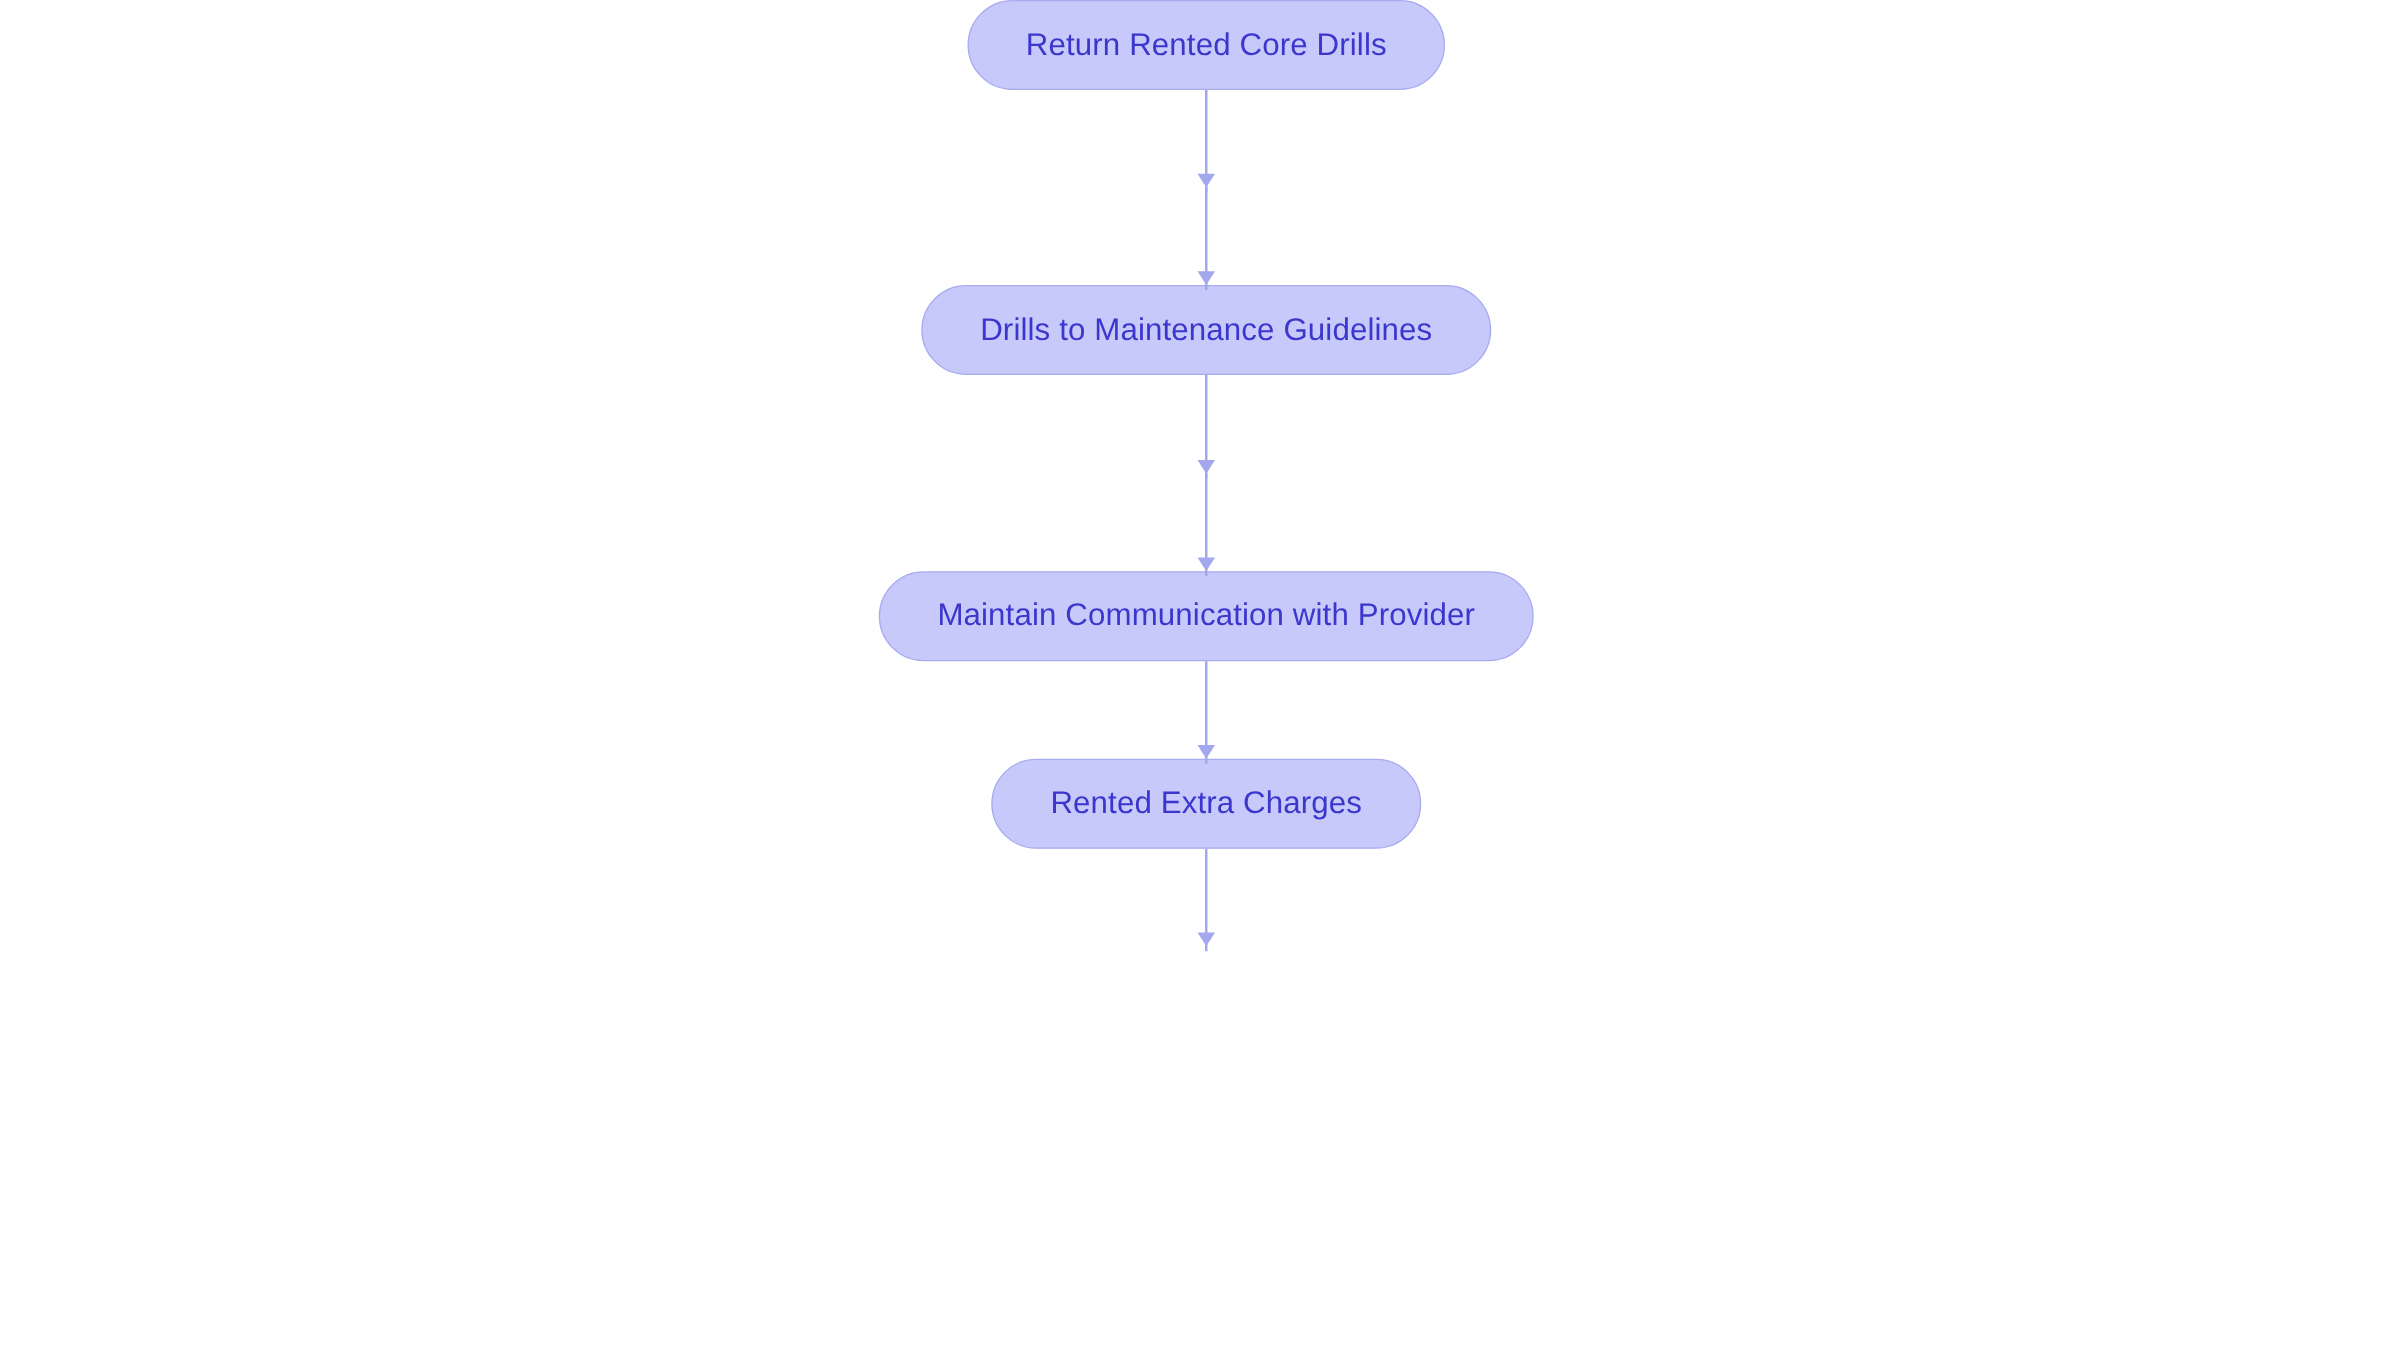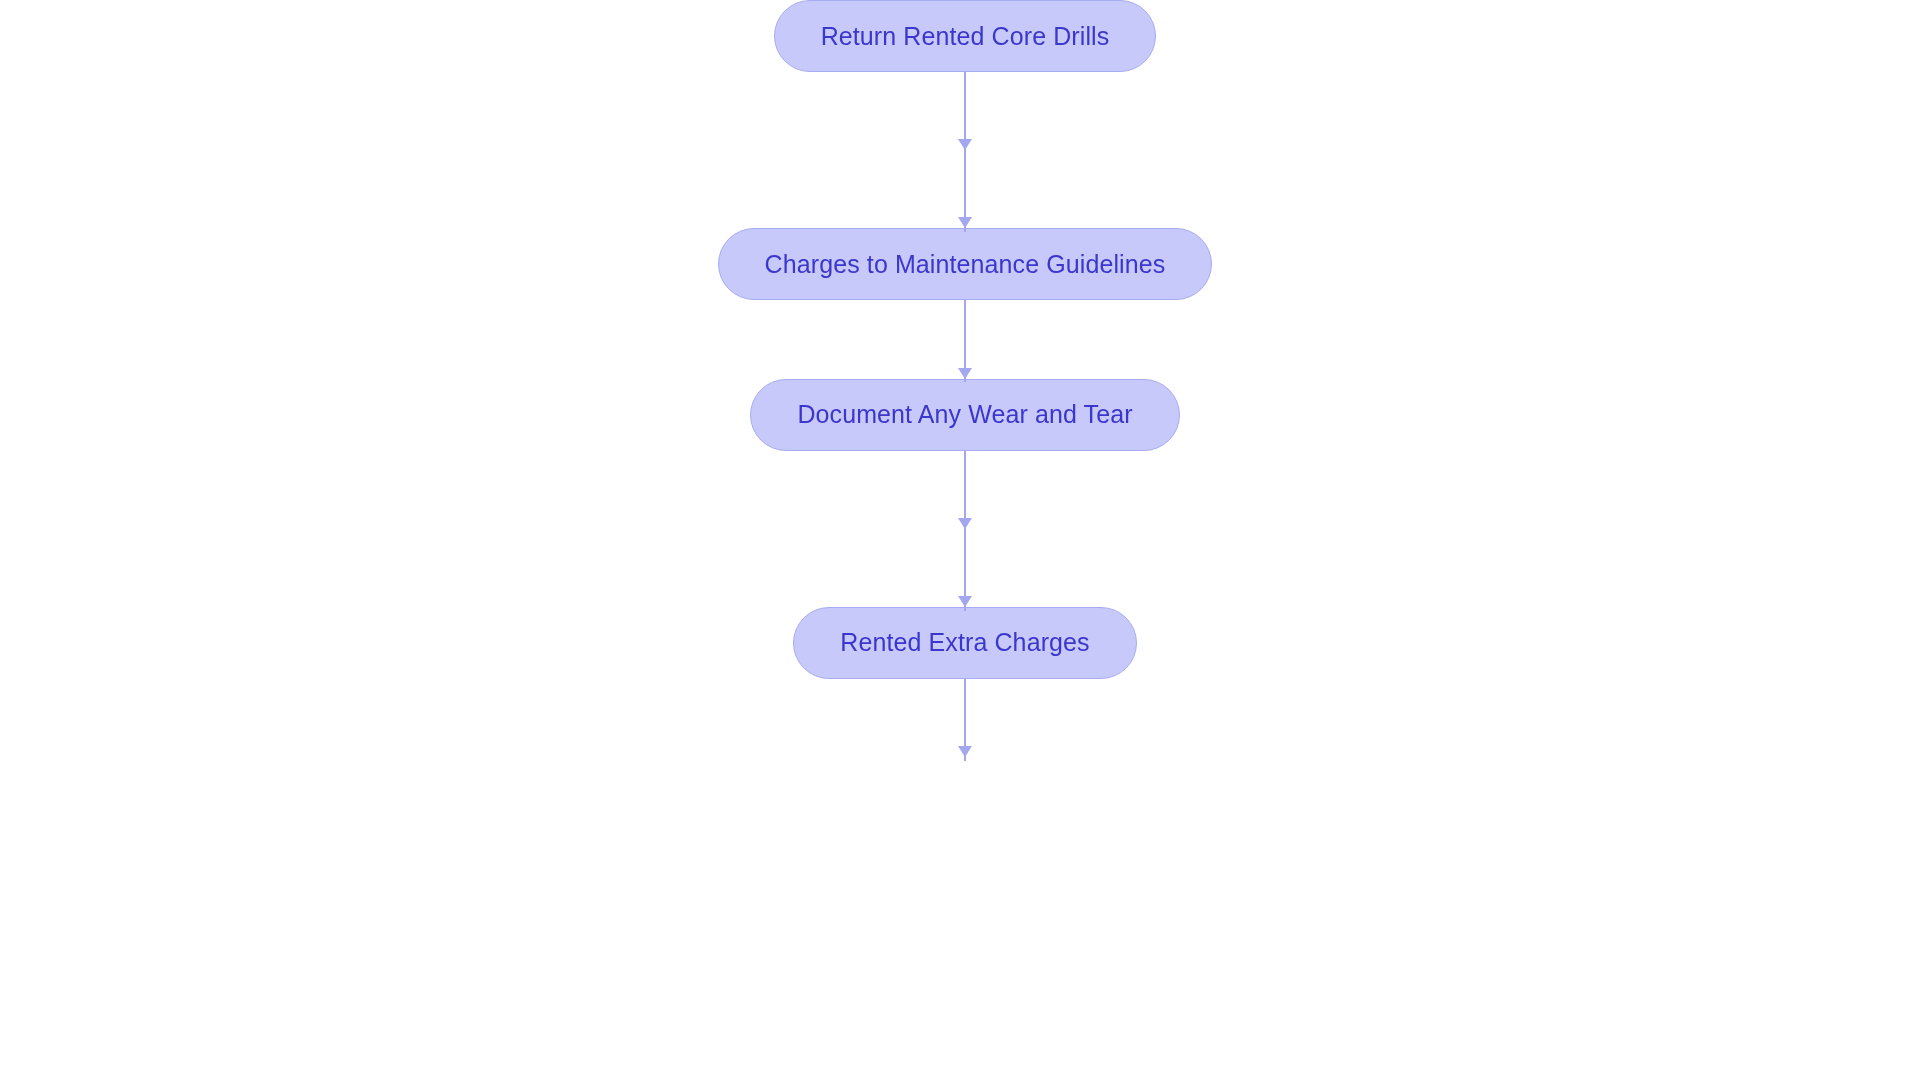--- a/index.html
+++ b/index.html
@@ -94,40 +94,40 @@
   </div>
 
 
   <div class="connector">
     <div class="stem"></div>
     <div class="head"></div>
   </div>
 
   <div class="flow-row">
     <div class="node">
-      <span>Charges to Maintenance Guidelines</span>
+      <span>Drills to Maintenance Guidelines</span>
     </div>
   </div>
 
   <div class="connector">
     <div class="stem"></div>
     <div class="head"></div>
   </div>
 
-  <div class="flow-row">
-    <div class="node">
-      <span>Document Any Wear and Tear</span>
-    </div>
-  </div>
 
   <div class="connector">
     <div class="stem"></div>
     <div class="head"></div>
   </div>
 
+  <div class="flow-row">
+    <div class="node">
+      <span>Maintain Communication with Provider</span>
+    </div>
+  </div>
 
   <div class="connector">
     <div class="stem"></div>
     <div class="head"></div>
   </div>
 
   <div class="flow-row">
     <div class="node">
       <span>Rented Extra Charges</span>
     </div>

